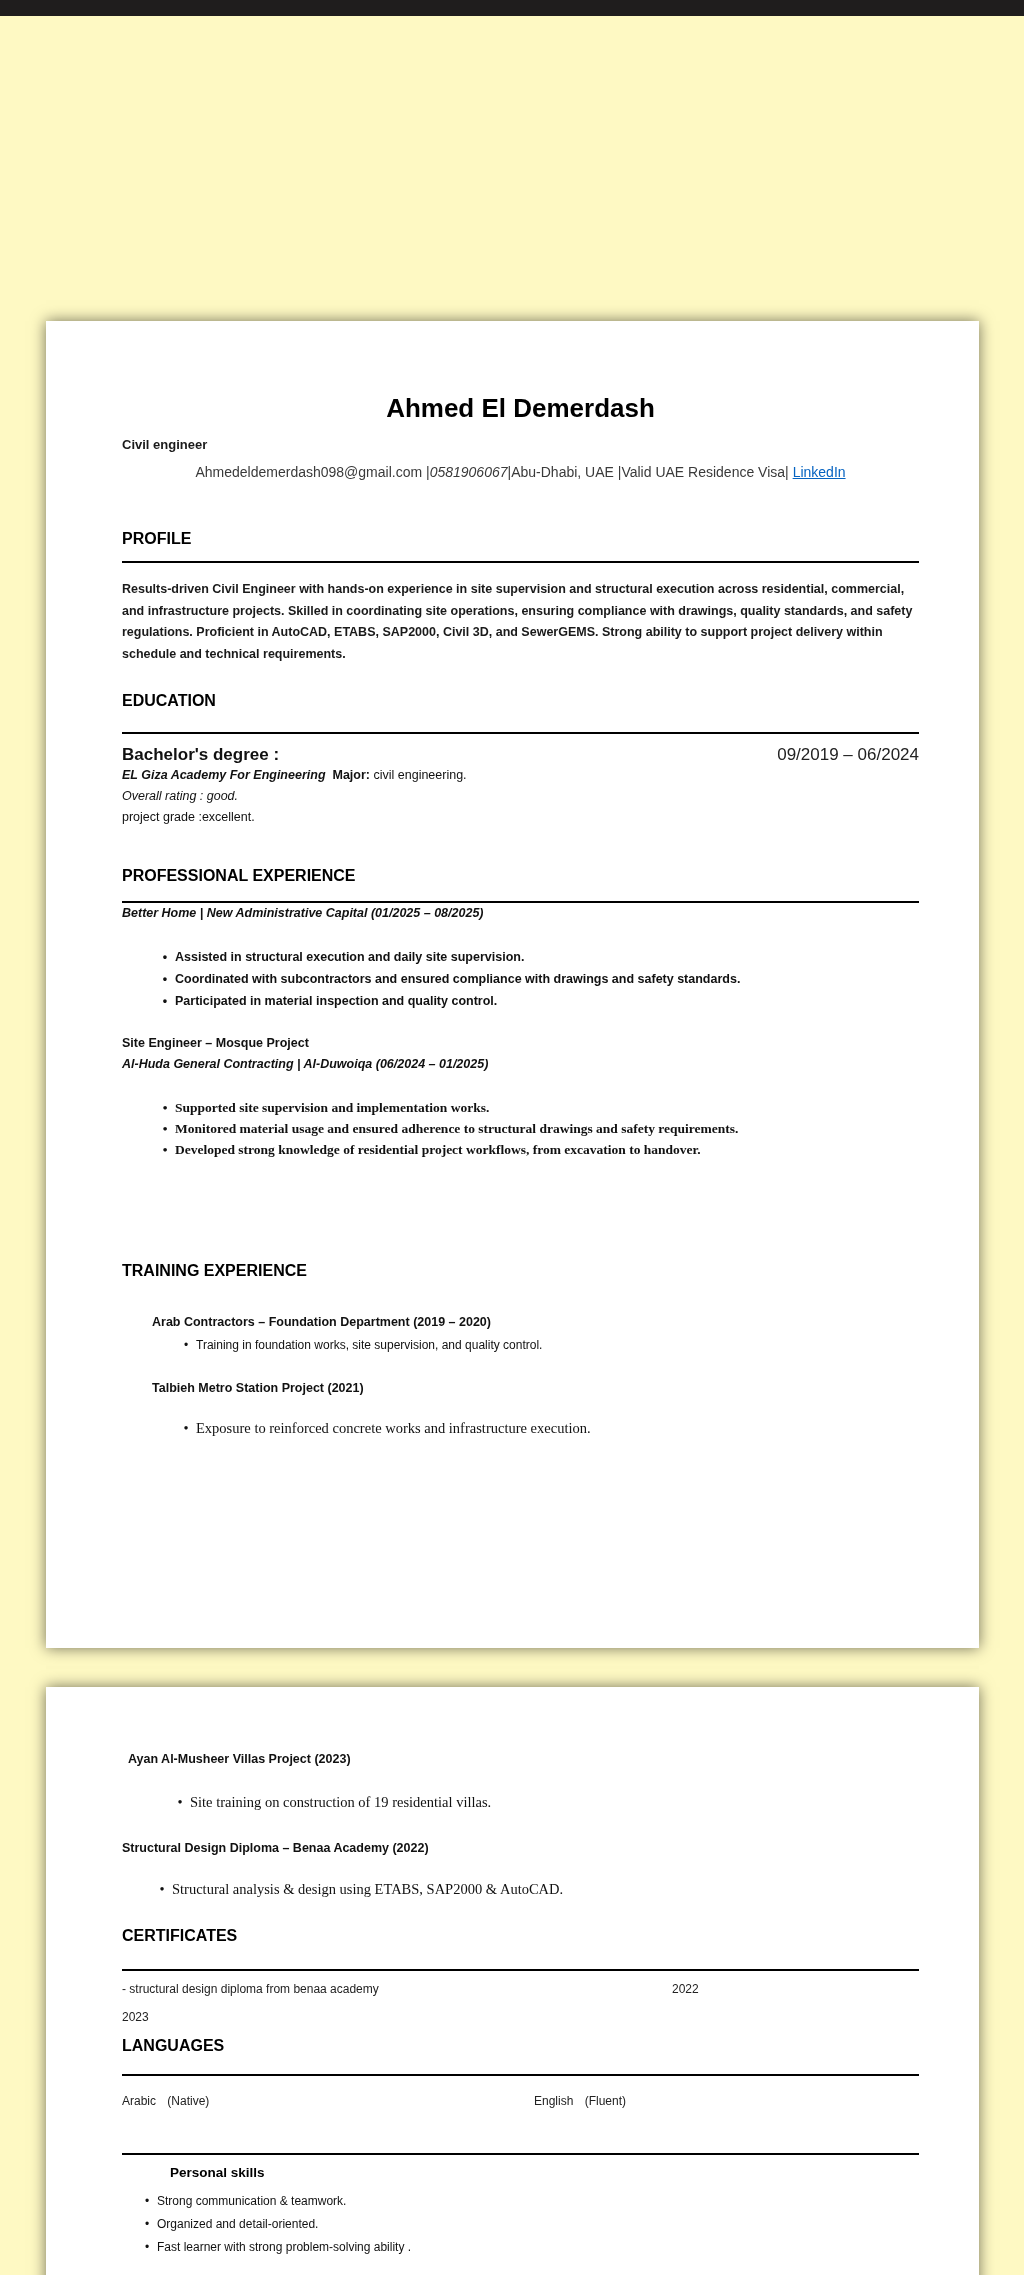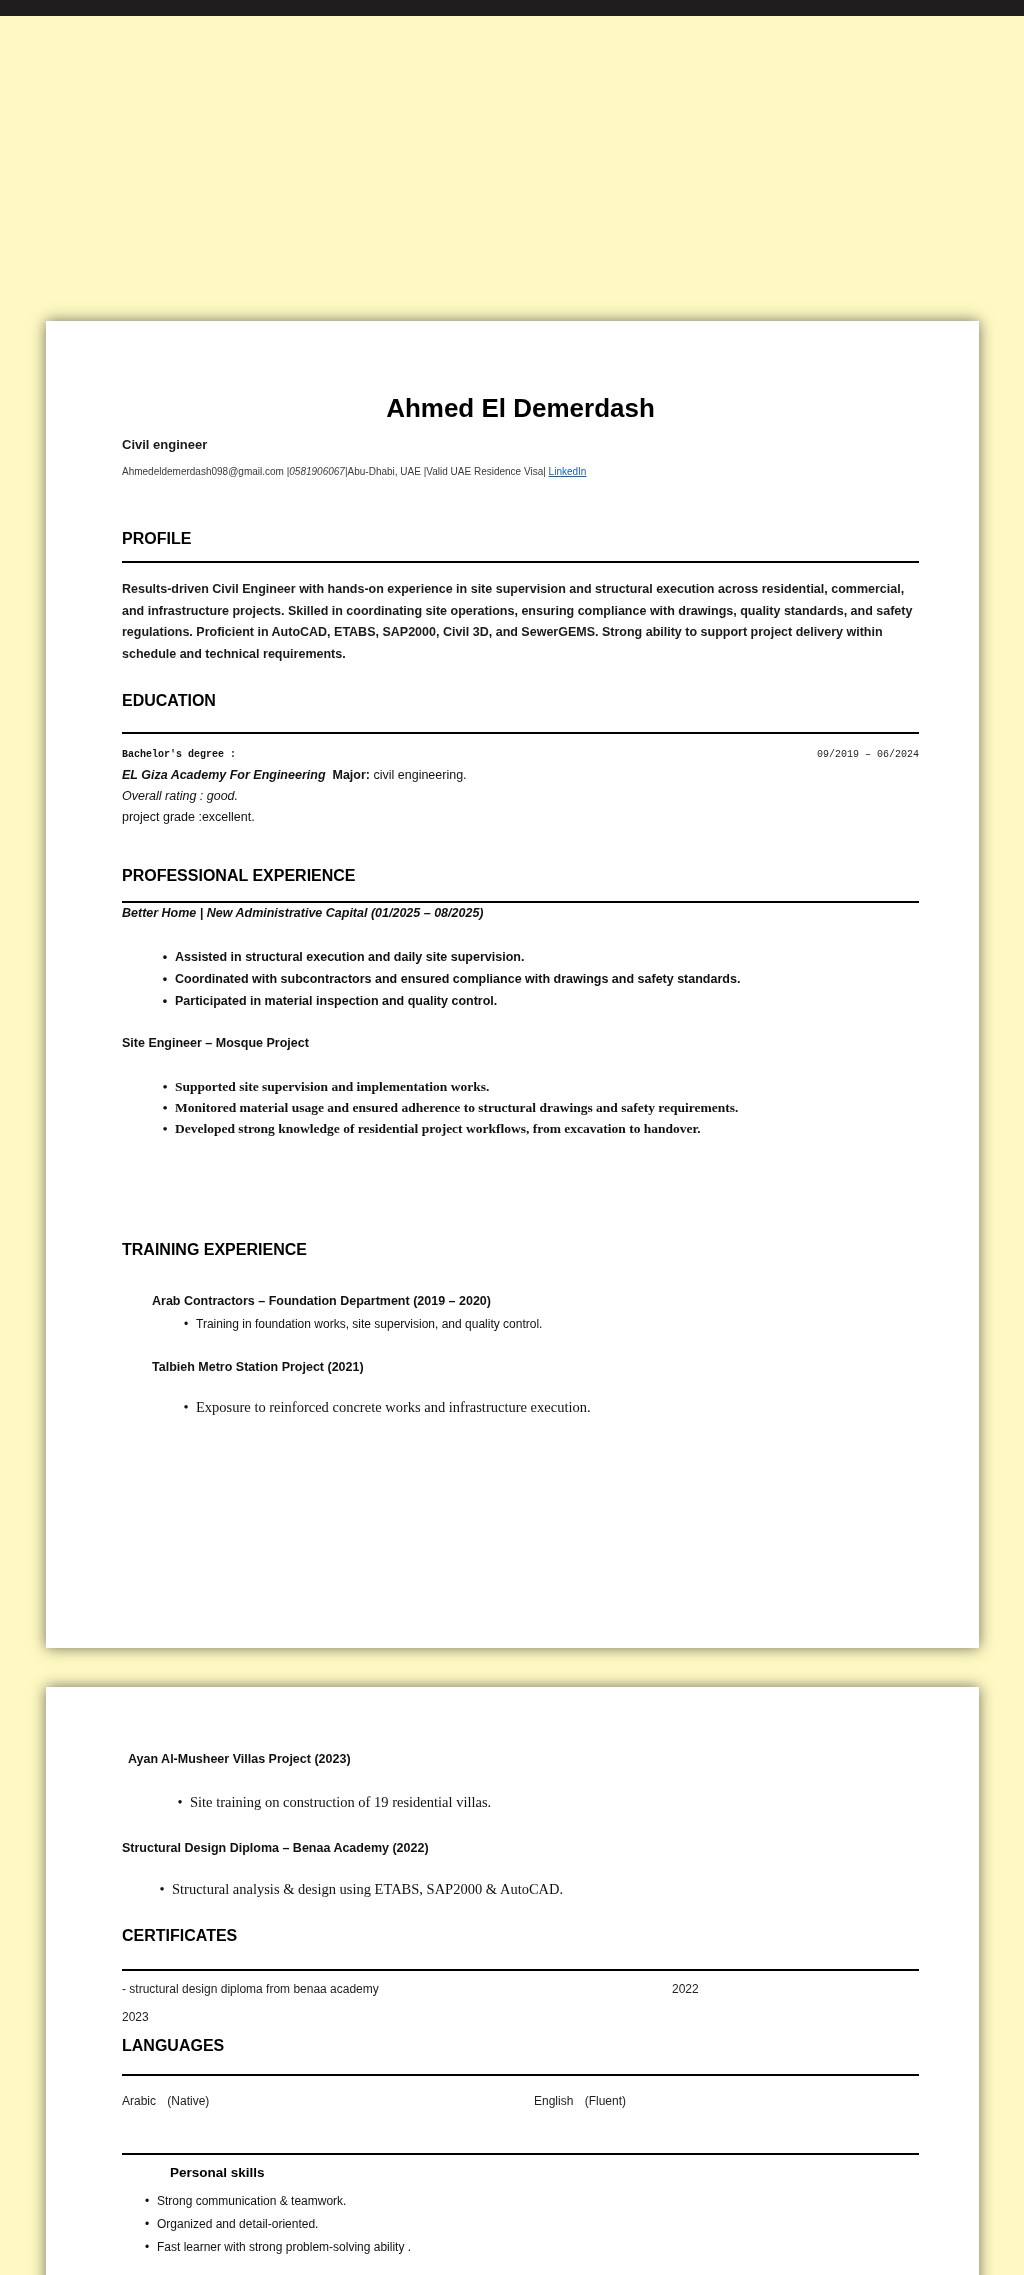--- a/index.html
+++ b/index.html
@@ -25,34 +25,34 @@
     box-shadow: 0 0 14px rgba(0,0,0,0.55);
   }
   .page1 { top: 305px; height: 1327px; }
   .page2 { top: 1671px; height: 604px; }
   .inner { padding: 0 60px 0 76px; }
   .page1 .inner { padding-top: 72px; }
   .page2 .inner { padding-top: 60px; }
 
   .name { font-size: 26px; line-height: 31px; font-weight: 700; text-align: center; color: #000; }
   .role { font-size: 13px; line-height: 16px; font-weight: 700; margin-top: 13px; color: #1a1a1a; }
-  .contact { font-size: 10px; line-height: 14px; margin-top: 12px; color: #3a3a3a; }
+  .contact { font-size: 14px; line-height: 14px; text-align: center; margin-top: 12px; color: #3a3a3a; }
   .contact .phone { font-style: italic; }
   .contact .link { color: #0563c1; text-decoration: underline; cursor: pointer; }
 
   .section-h { font-size: 16px; line-height: 19px; font-weight: 700; color: #000; }
   .rule { height: 0; border-top: 2px solid #000; }
 
   .h-profile { margin-top: 50px; }
   .rule-profile { margin-top: 13px; }
   .para { margin-top: 16px; font-size: 12.5px; line-height: 21.5px; font-weight: 700; color: #1a1a1a; }
 
   .h-education { margin-top: 26px; }
   .rule-education { margin-top: 22px; }
-  .edu-row1 { margin-top: 10px; display: flex; justify-content: space-between; font-size: 10px; line-height: 21px; font-family: Liberation Mono, monospace; }
+  .edu-row1 { margin-top: 10px; display: flex; justify-content: space-between; font-size: 17px; line-height: 21px; }
   .edu-degree { font-weight: 700; }
   .edu-dates { font-weight: 400; color: #222; }
   .edu-line { font-size: 12.5px; line-height: 21px; }
   .edu-school { font-style: italic; font-weight: 700; }
   .edu-major-label { font-weight: 700; }
   .edu-rating { font-style: italic; }
 
   .h-experience { margin-top: 38px; }
   .rule-experience { margin-top: 16px; }
   .job-title { margin-top: 6px; font-size: 12.5px; line-height: 21px; font-weight: 700; }
@@ -150,20 +150,21 @@
           </div>
           <div class="bullet-row">
             <span class="dot">•</span>
             <span>Participated in material inspection and quality control.</span>
           </div>
         </div>
       </div>
 
       <div class="job2">
         <div class="job-title">Site Engineer – Mosque Project</div>
+        <div class="job-sub">Al-Huda General Contracting | Al-Duwoiqa (06/2024 – 01/2025)</div>
         <div class="bullets job2-bullets">
           <div class="bullet-row">
             <span class="dot">•</span>
             <span>Supported site supervision and implementation works.</span>
           </div>
           <div class="bullet-row">
             <span class="dot">•</span>
             <span>Monitored material usage and ensured adherence to structural drawings and safety requirements.</span>
           </div>
           <div class="bullet-row">

